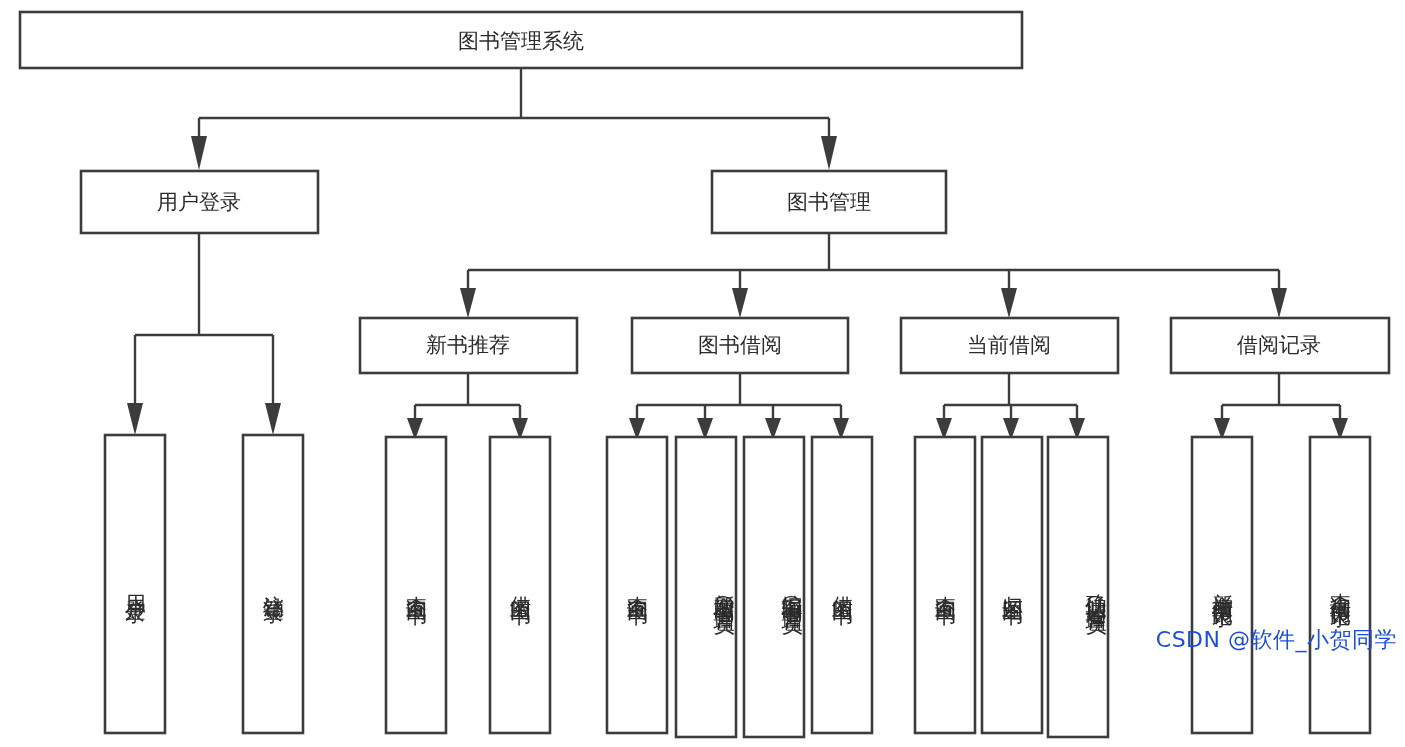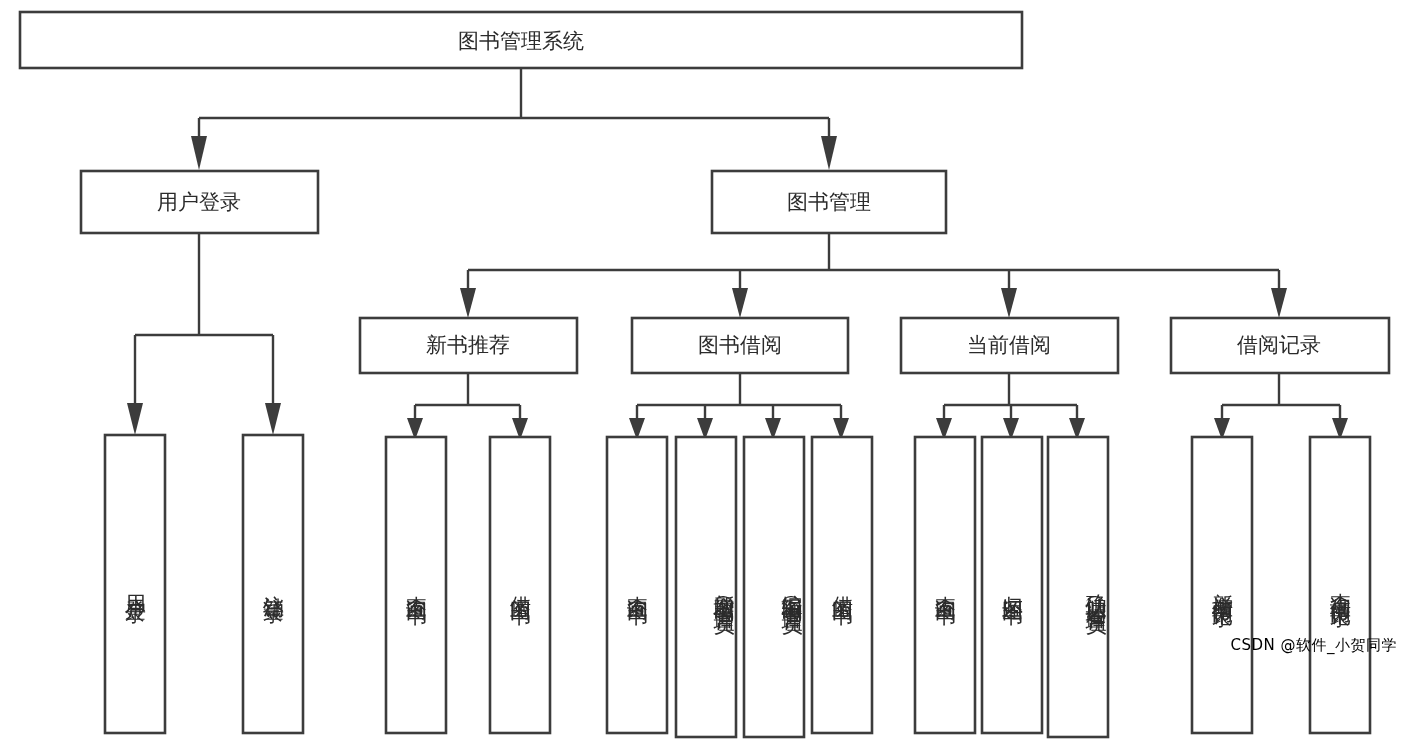--- a/index.html
+++ b/index.html
@@ -60,22 +60,22 @@
     white-space: nowrap;
     text-align: center;
     pointer-events: none;
     user-select: none;
   }
   #watermark {
     position: absolute;
     right: 8px;
     bottom: 4px;
     font-family: "DejaVu Sans", "Liberation Sans", sans-serif;
-    font-size: 15px;
-    color: #000000;
+    font-size: 22px;
+    color: #1d4ed8;
     letter-spacing: 0.5px;
     white-space: nowrap;
   }
 </style>
 </head>
 <body>
 
 <div id="diagram-root">
 
   <svg id="tree-svg" viewBox="0 0 1405 747">

